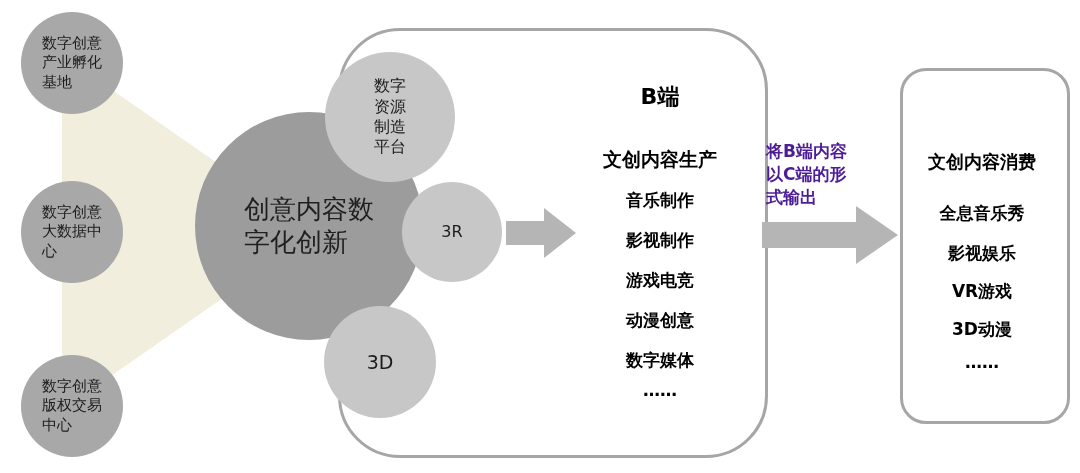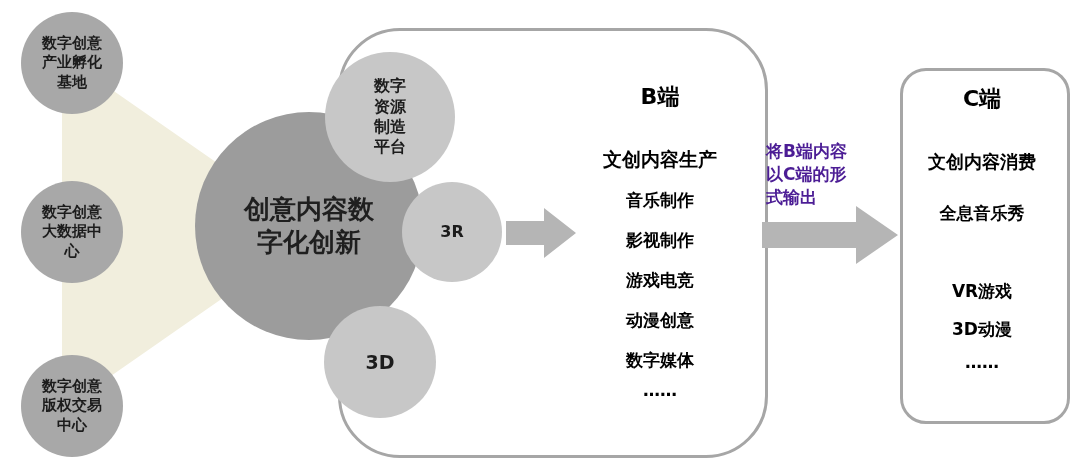--- a/index.html
+++ b/index.html
@@ -1,21 +1,21 @@
 <!DOCTYPE html>
 <html><head>
 <meta charset="utf-8">
 <style>
   html,body { margin:0; padding:0; background:#ffffff; font-family:"DejaVu Sans","Liberation Sans",sans-serif; }
   .canvas { position:relative; width:1080px; height:473px; background:#ffffff; overflow:hidden; }
 
   .circle {
     position:absolute; border-radius:50%;
     display:flex; align-items:center; justify-content:center;
-    text-align:center; font-weight:bold; color:#1c1c1c;
+    font-weight:normal; color:#1c1c1c;
     white-space:pre-line; line-height:1.28;
   }
   .left-circle  { width:102px; height:102px; background:#a8a8a8; font-size:15px; }
   .big-circle   { left:195px; top:112px; width:228px; height:228px; background:#9c9c9c; font-size:26px; color:#1f1f1f; }
   .sat-circle   { background:#c7c7c7; }
 
   .panel {
     position:absolute; background:#ffffff;
     border:3px solid #a6a6a6;
   }
@@ -87,20 +87,20 @@
   <div class="txt b-col panel-item" style="top:349px;">数字媒体</div>
   <div class="txt b-col panel-item" style="top:380px;">……</div>
 
   <div class="transfer-label">将B端内容
 以C端的形
 式输出</div>
   <svg class="arrow-svg" style="left:762px; top:206px;" width="136" height="58" viewBox="0 0 136 58">
     <polygon points="0,16 94,16 94,0 136,29 94,58 94,42 0,42" fill="#b5b5b5"></polygon>
   </svg>
 
-  <div class="txt c-col panel-title" style="top:84px;">C端</div>
   <div class="txt c-col panel-item" style="top:202px;">全息音乐秀</div>
   <div class="txt c-col" style="top:150px; font-size:18px;">文创内容消费</div>
+  <div class="txt c-col panel-item" style="top:242px;">影视娱乐</div>
   <div class="txt c-col panel-item" style="top:280px;">VR游戏</div>
   <div class="txt c-col panel-item" style="top:318px;">3D动漫</div>
   <div class="txt c-col panel-item" style="top:352px;">……</div>
 
 </div>
 
 </body></html>

